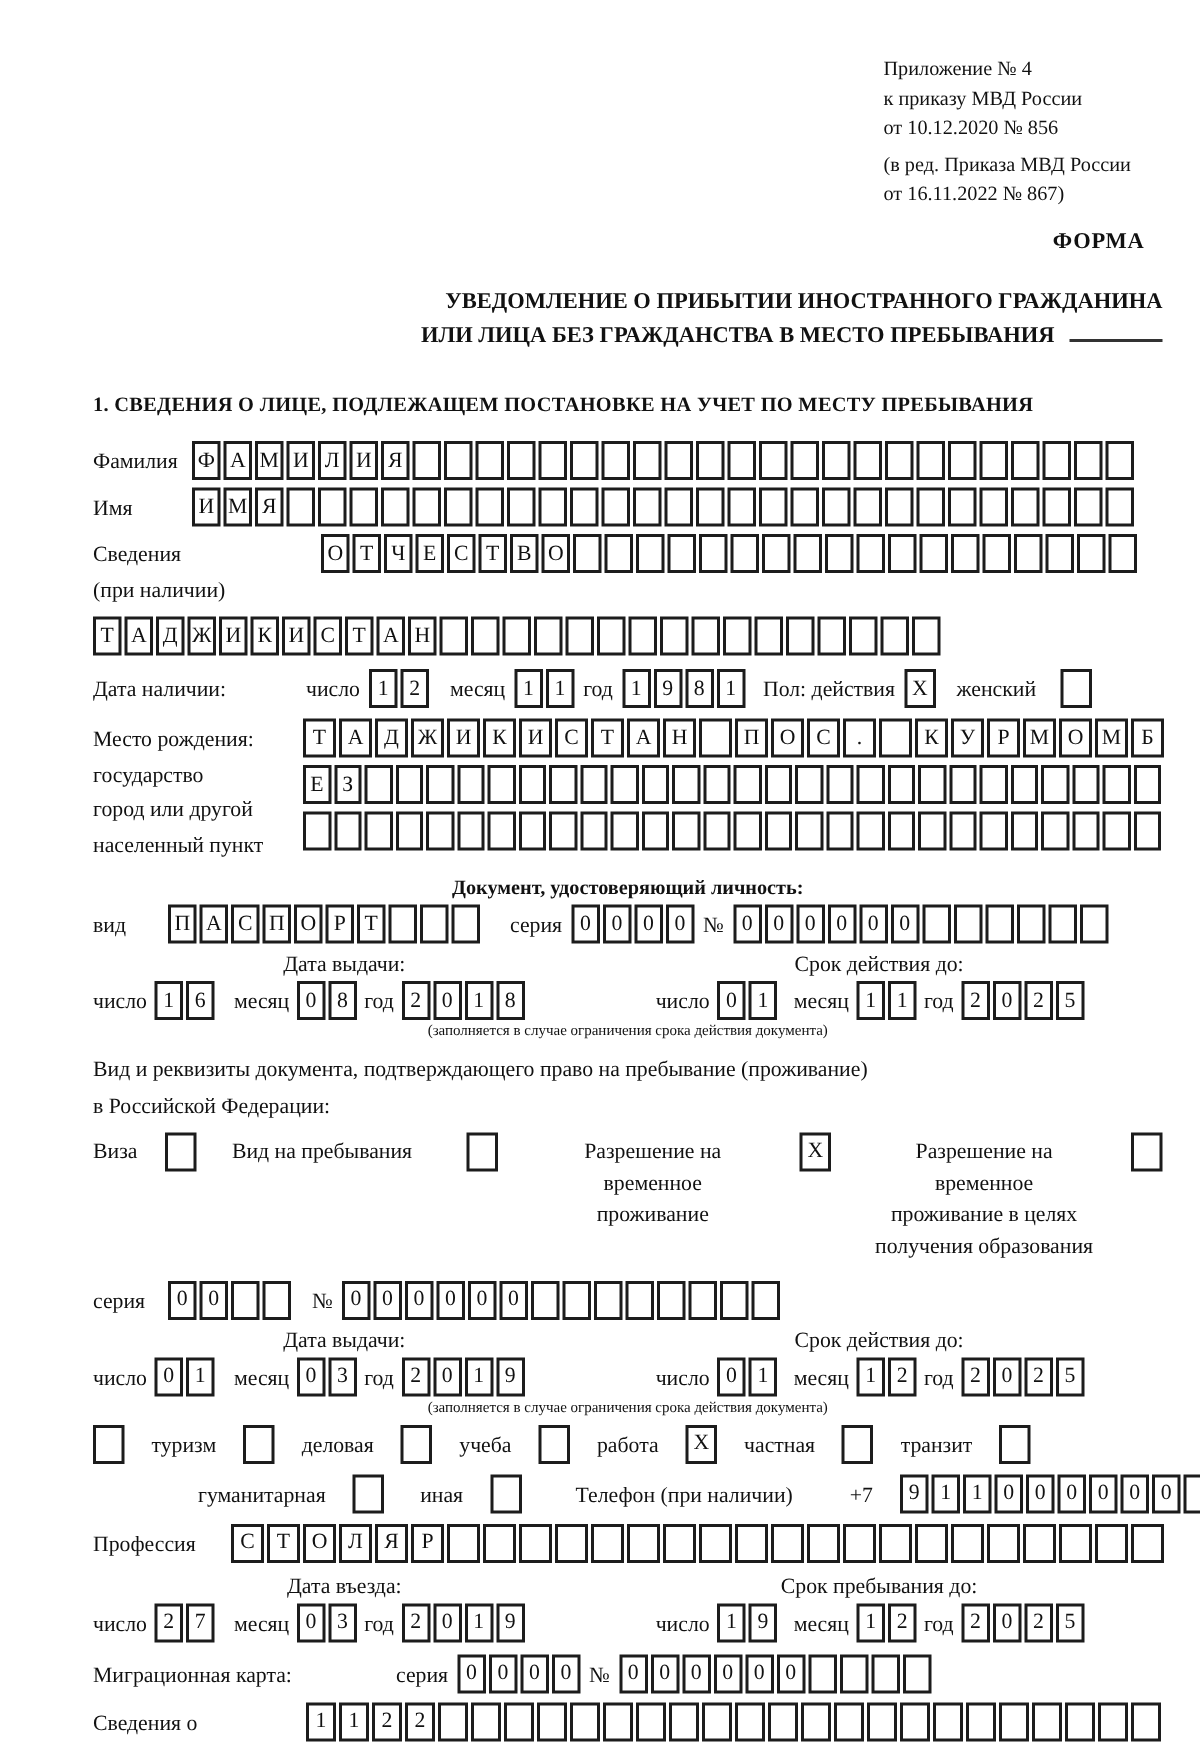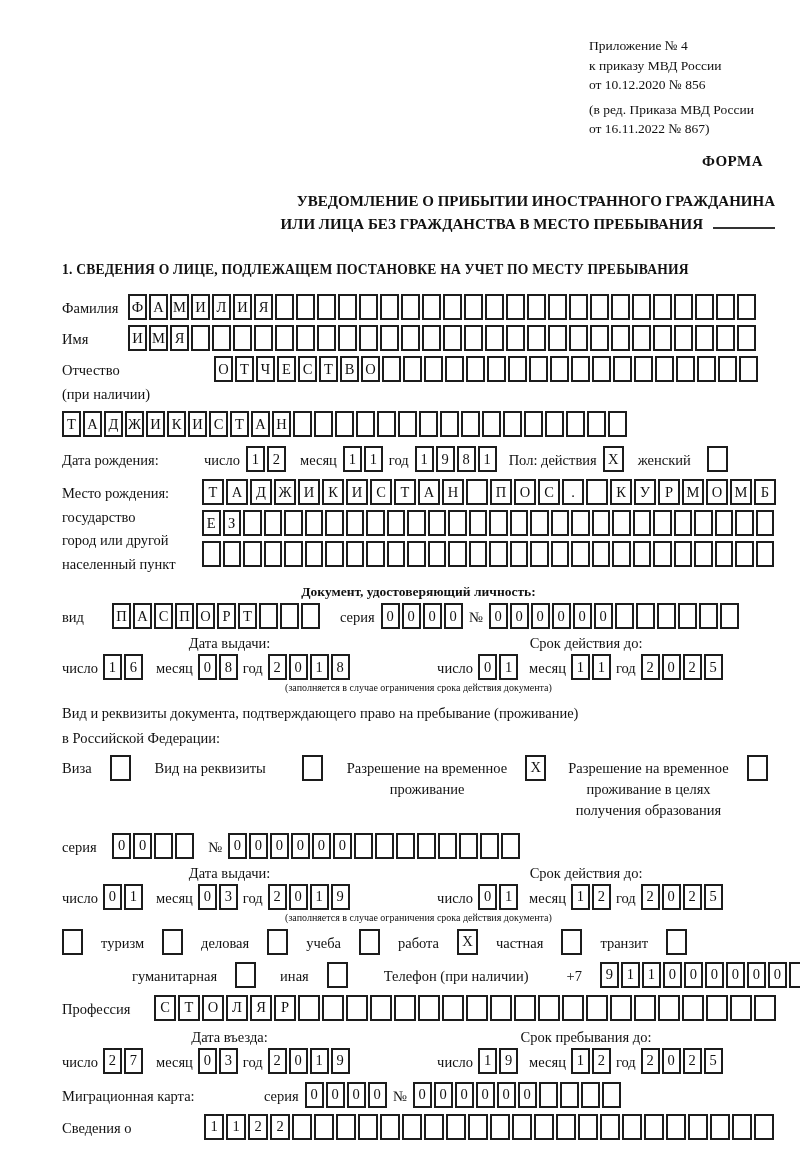--- a/index.html
+++ b/index.html
@@ -150,21 +150,21 @@
         <span class="cell"></span>
         <span class="cell"></span>
         <span class="cell"></span>
         <span class="cell"></span>
         <span class="cell"></span>
       </div>
   </div>
 
   <div class="row">
     <div class="lbl-block" style="width:152px">
-      <div>Отчество</div>
+      <div>Сведения</div>
       <div>(при наличии)</div>
     </div>
     <div class="cells">
         <span class="cell">О</span>
         <span class="cell">Т</span>
         <span class="cell">Ч</span>
         <span class="cell">Е</span>
         <span class="cell">С</span>
         <span class="cell">Т</span>
         <span class="cell">В</span>
@@ -216,21 +216,21 @@
         <span class="cell"></span>
         <span class="cell"></span>
         <span class="cell"></span>
         <span class="cell"></span>
         <span class="cell"></span>
         <span class="cell"></span>
       </div>
   </div>
 
   <div class="row inline" style="margin-top:9px">
-    <div class="lbl" style="width:118px">Дата рождения:</div>
+    <div class="lbl" style="width:118px">Дата наличии:</div>
     <div class="lbl" style="margin-left:18px">число</div>
     <div class="cells">
         <span class="cell">1</span>
         <span class="cell">2</span>
       </div>
     <div class="lbl" style="margin-left:8px">месяц</div>
     <div class="cells">
         <span class="cell">1</span>
         <span class="cell">1</span>
       </div>
@@ -442,21 +442,21 @@
   </div>
 
   <div class="opt-row">
     <div class="inline gap-sm">
       <div class="lbl" style="padding-top:3px">Виза</div>
       <div class="cells cb">
           <span class="cell"></span>
         </div>
     </div>
     <div class="inline gap-sm" style="margin-left:14px">
-      <div class="lbl" style="padding-top:3px">Вид на реквизиты</div>
+      <div class="lbl" style="padding-top:3px">Вид на пребывания</div>
       <div class="cells cb" style="margin-left:18px">
           <span class="cell"></span>
         </div>
     </div>
     <div class="inline gap-sm" style="margin-left:14px">
       <div class="opt-center">
         <div>Разрешение на временное</div>
         <div>проживание</div>
       </div>
       <div class="cells cb">

